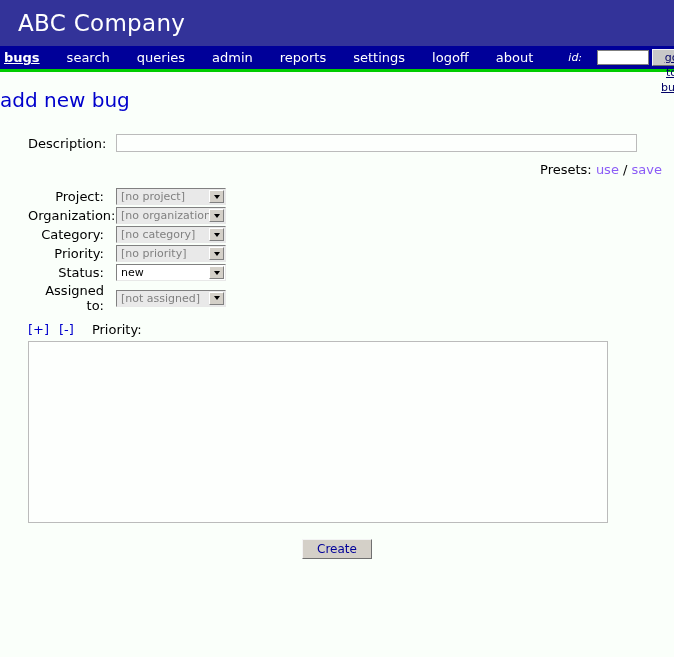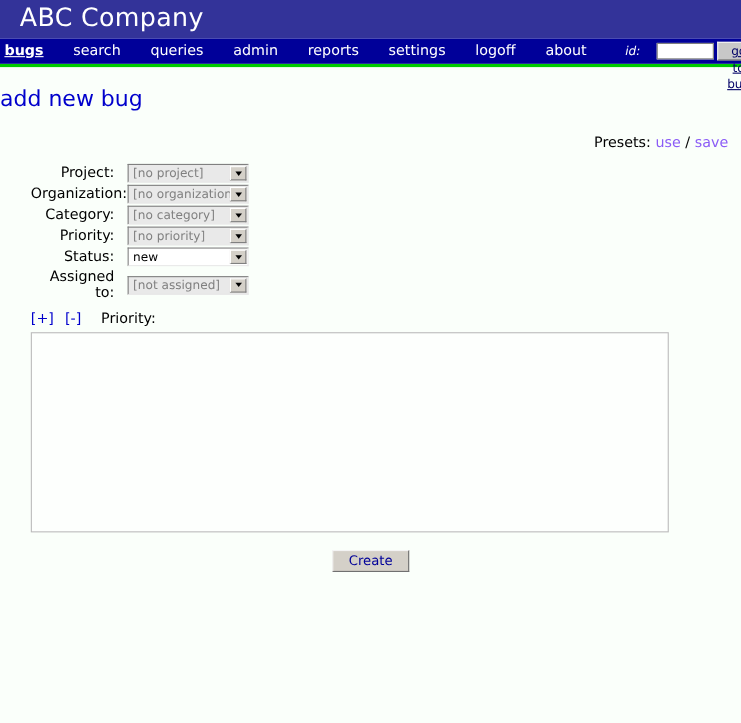--- a/index.html
+++ b/index.html
@@ -13,21 +13,21 @@
     background: #fafffa;
     font-family: "DejaVu Sans", sans-serif;
     font-size: 13px;
     color: #000000;
     overflow: hidden;
     position: relative;
   }
 
   
   #header-banner {
-    height: 35px;
+    height: 46px;
     background: #333399;
     display: flex;
     align-items: center;
     padding-left: 18px;
     box-sizing: border-box;
     text-align: right;
   }
   #company-title {
     color: #ffffff;
     font-size: 23px;
@@ -283,20 +283,24 @@
   </div>
 </div>
 <div id="green-rule"></div>
 
 <div id="page-body">
 
   <a id="add-new-bug-link" href="#">add new bug</a>
 
   <div id="form-area">
 
+    <div class="form-row" id="description-row">
+      <div class="form-label">Description:</div>
+      <input id="description-input" type="text" value="" style="">
+    </div>
 
     <div id="presets-row">
       <span>Presets:</span>
       <a href="#">use</a>
       <span class="presets-sep">/</span>
       <a href="#">save</a>
     </div>
 
     <div class="form-row">
       <div class="form-label">Project:</div>

